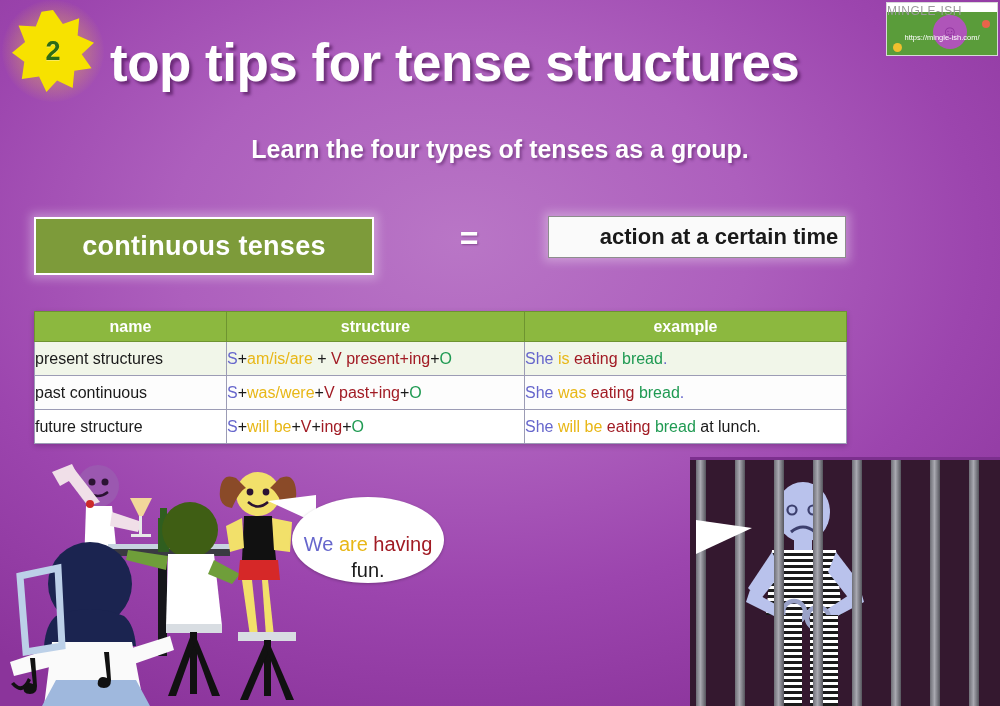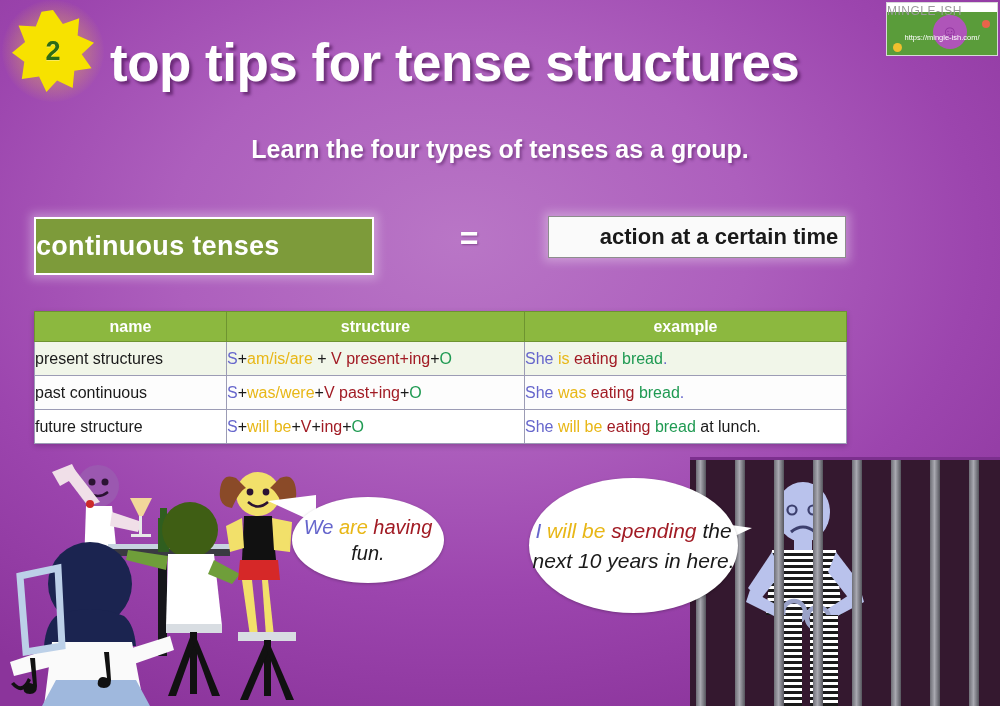--- a/index.html
+++ b/index.html
@@ -47,21 +47,21 @@
     font-size:16px;color:#8c2f9c;display:flex;align-items:center;justify-content:center;}
   .logo-url{position:absolute;left:0;top:30px;width:110px;text-align:center;
     font-size:7.5px;color:#ffffff;}
   .logo-dot-a{position:absolute;right:7px;top:17px;width:8px;height:8px;border-radius:50%;background:#e8644a;}
   .logo-dot-b{position:absolute;left:6px;bottom:3px;width:9px;height:9px;border-radius:50%;background:#f0c02e;}
 
   
   .lhs-box{position:absolute;left:34px;top:217px;width:340px;height:58px;
     background:#7d9b3a;border:2px solid #ffffff;box-sizing:border-box;
     box-shadow:0 0 9px 4px rgba(255,255,255,.30);
-    display:flex;align-items:center;}
+    display:flex;align-items:center;justify-content:center;}
   .lhs-text{font-size:27px;font-weight:bold;color:#ffffff;letter-spacing:.3px;}
   .eq{position:absolute;left:447px;top:220px;width:44px;text-align:center;
     font-size:32px;font-weight:bold;color:#ffffff;text-shadow:1px 1px 2px rgba(60,10,70,.4);}
   .rhs-box{position:absolute;left:548px;top:216px;width:298px;height:42px;
     background:#fafafa;border:1px solid #8d8d8d;box-sizing:border-box;
     box-shadow:0 0 9px 4px rgba(255,255,255,.30);
     display:flex;align-items:center;justify-content:center;padding-left:44px;}
   .rhs-text{font-size:22px;font-weight:bold;color:#1a1a1a;}
 
   
@@ -88,22 +88,22 @@
 
   
   .party{position:absolute;left:0;bottom:0;width:300px;height:250px;}
   .jail{position:absolute;right:0;bottom:0;width:310px;height:246px;
     background:#34182f;overflow:hidden;border-top:3px solid #7c2f8e;}
   .bar{position:absolute;top:0;bottom:0;width:10px;
     background:linear-gradient(90deg,#6e6e76,#a8a8b0 45%,#55555d);}
 
   
   .bub{position:absolute;background:#ffffff;border-radius:50%;
-    display:flex;align-items:center;justify-content:center;text-align:center;
-    box-shadow:0 1px 3px rgba(0,0,0,.25);font-style:italic;}
+    display:flex;align-items:flex-end;justify-content:center;text-align:center;
+    box-shadow:0 1px 3px rgba(0,0,0,.25);}
   .bub1{left:292px;top:497px;width:152px;height:86px;font-size:20px;line-height:26px;}
   .bub2{left:529px;top:478px;width:209px;height:135px;font-size:21px;line-height:30px;}
   .tail{position:absolute;width:0;height:0;}
   .tail1{left:268px;top:495px;border-top:6px solid transparent;
     border-bottom:22px solid transparent;border-right:48px solid #ffffff;}
   .tail2{right:248px;top:520px;border-top:8px solid transparent;
     border-bottom:26px solid transparent;border-left:56px solid #ffffff;}
 </style>
 </head>
 <body>
@@ -276,17 +276,14 @@
     <div class="bar" style="left:240px"></div>
     <div class="bar" style="left:279px"></div>
   </div>
 
   <div class="tail tail1"></div>
   <div class="bub bub1">
     <div id="bubble0"><span class="S">We</span><span class="P"> </span><span class="AUX">are</span><span class="P"> </span><span class="V">having</span><span class="P"> </span><span class="P">fun.</span></div>
   </div>
 
   <div class="tail tail2"></div>
-  <div class="bub bub2">
-    <div id="bubble1"><span class="S">I</span><span class="P"> </span><span class="AUX">will be</span><span class="P"> </span><span class="V">spending</span><span class="P"> the next 10 years in here.</span></div>
-  </div>
 
 </div>
 
 </body></html>

